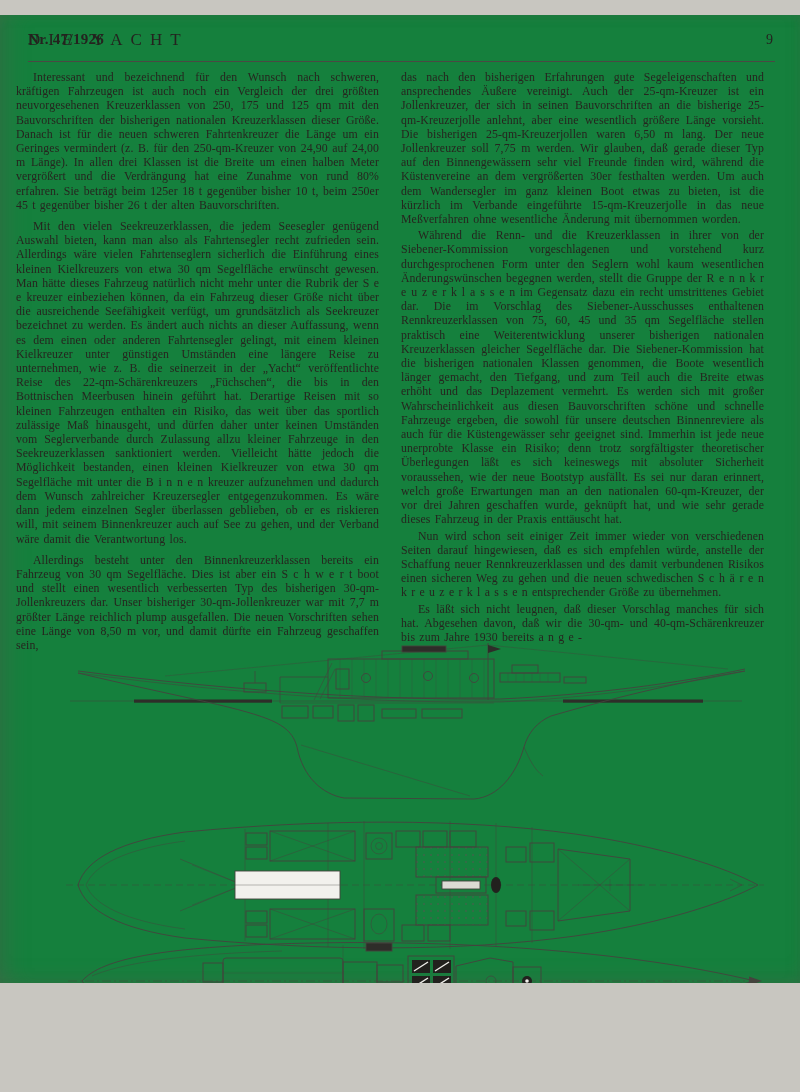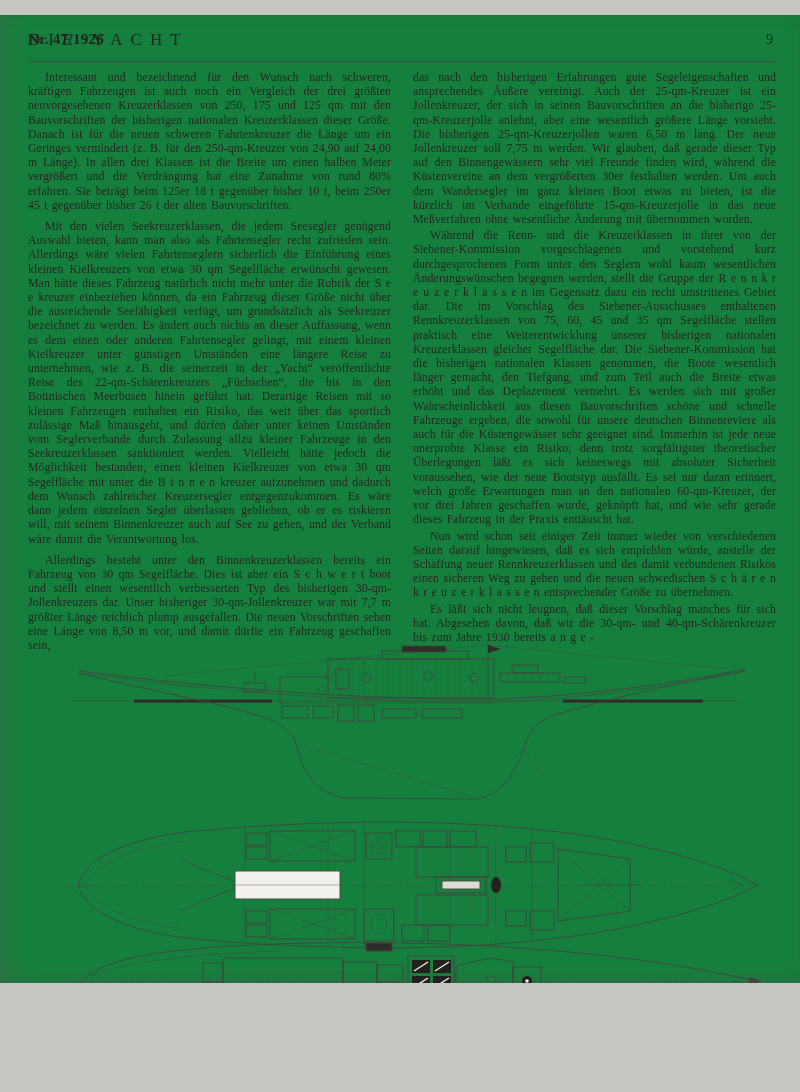--- a/index.html
+++ b/index.html
@@ -13,21 +13,21 @@
     font-family:"Liberation Serif","DejaVu Serif",serif;
     color:#24231f;overflow:hidden;
   }
   .header{position:absolute;top:13px;left:28px;right:25px;height:26px;}
   .issue{position:absolute;left:0;top:3px;font-weight:bold;font-size:15px;letter-spacing:.3px;}
   .mag-title{position:absolute;left:0;right:0;top:2px;text-align:left;
     font-size:17px;letter-spacing:8px;font-weight:500;}
   .pagenum{position:absolute;right:2px;top:4px;font-size:14px;}
   .header-rule{position:absolute;top:46px;left:28px;right:25px;height:0;
     border-top:1px solid #4a4943;}
-  .columns{position:absolute;top:55px;left:28px;width:748px;display:flex;gap:22px;}
+  .columns{position:absolute;top:55px;left:16px;width:748px;display:flex;gap:22px;}
   .col{width:367px;}
   .p{
     margin:0 0 7px 0;text-align:justify;font-size:11.8px;line-height:14.2px;
     letter-spacing:.1px;word-spacing:1.2px;color:#26251f;
   }
   .col-right .p{margin-bottom:2px;}
   .indent{text-indent:17px;}
   .figure-wrap{position:absolute;top:628px;left:30px;width:740px;height:388px;}
   .figure-wrap svg{width:740px;height:388px;display:block;}
   .caption{position:absolute;top:1014px;left:30px;width:740px;text-align:center;

